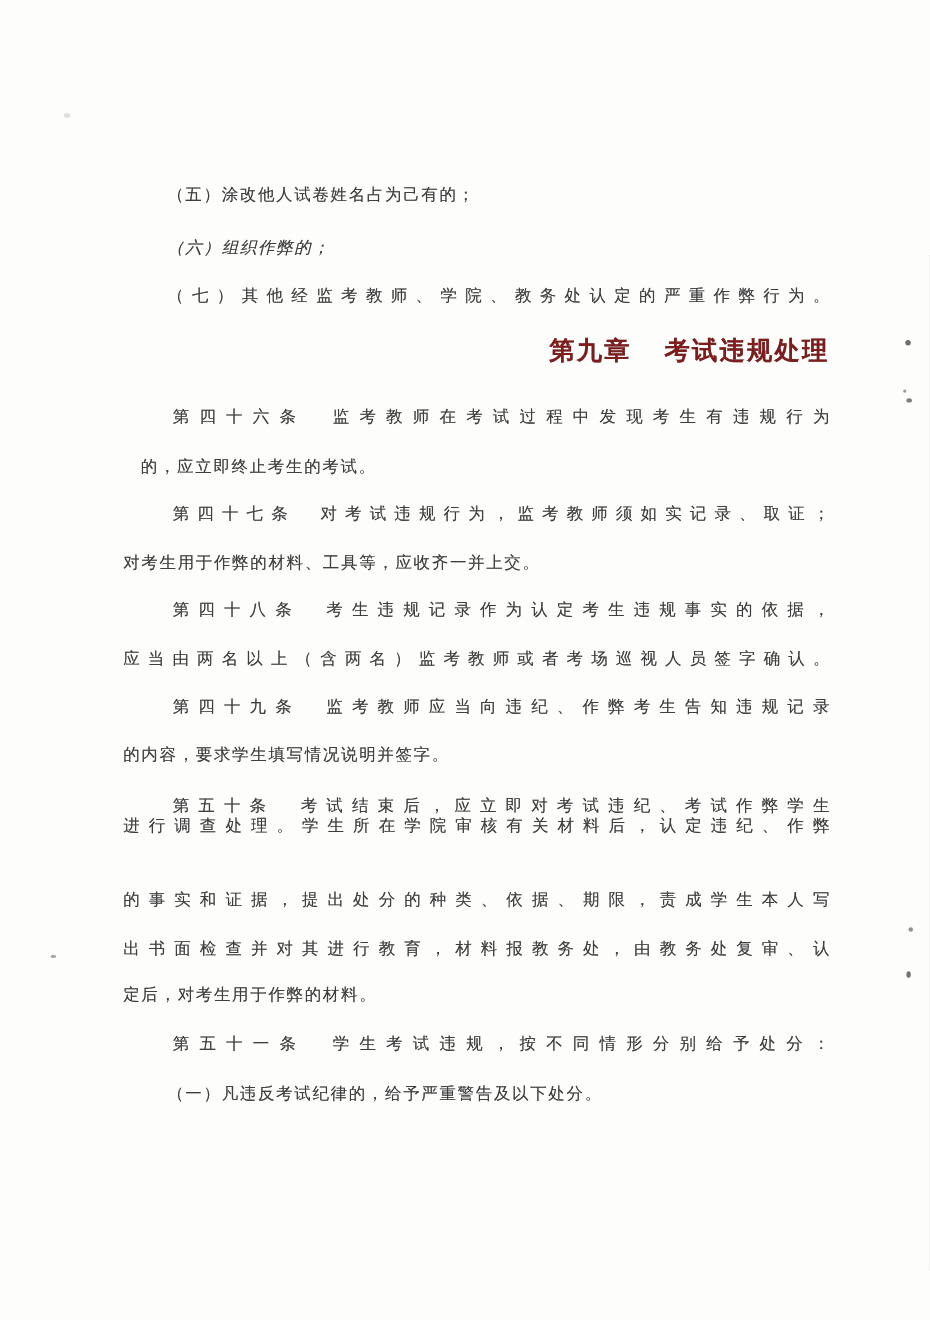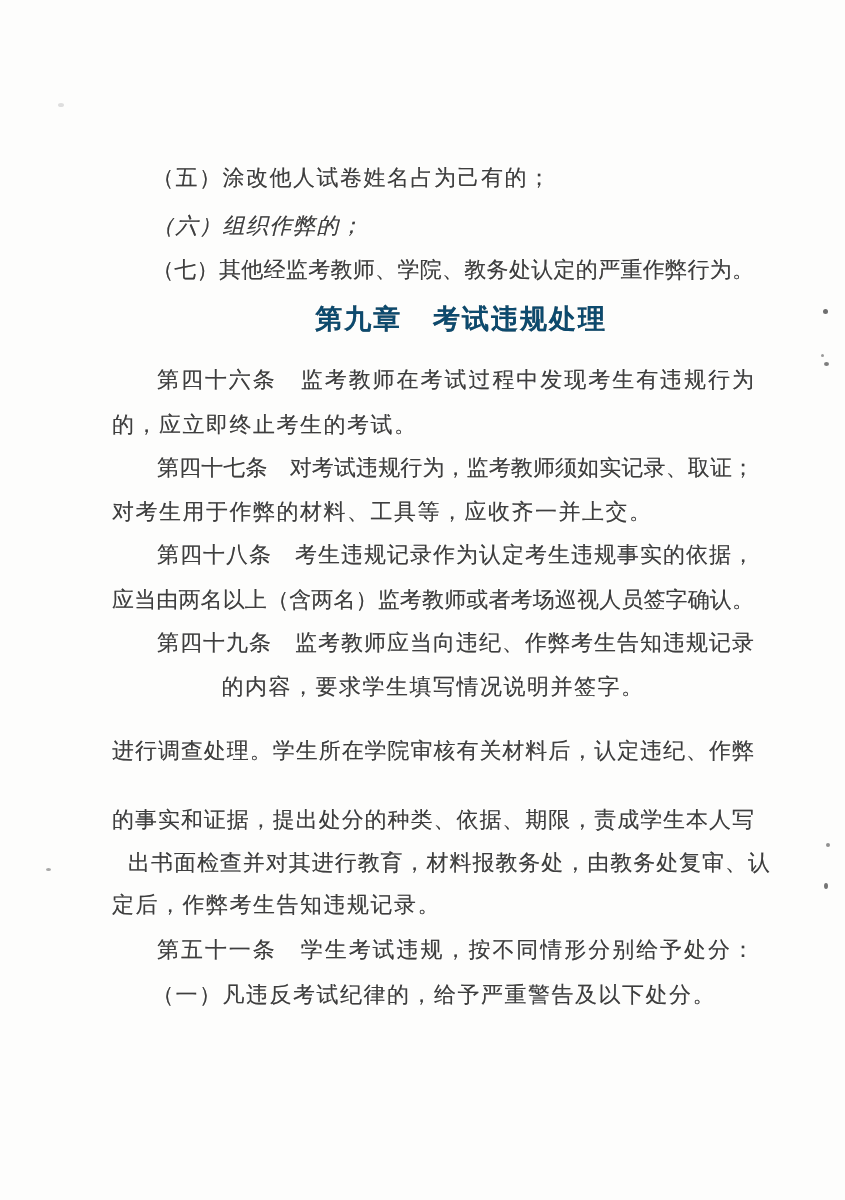--- a/index.html
+++ b/index.html
@@ -15,70 +15,70 @@
     background: #fdfdfc;
     overflow: hidden;
     font-family: "Liberation Serif", "DejaVu Serif", serif;
     color: #3e3e3e;
   }
   .line {
     position: absolute;
     left: 112px;
     width: 642px;
     box-sizing: border-box;
-    font-size: 22px;
+    font-size: 15px;
     line-height: 32px;
     letter-spacing: 1.5px;
     white-space: nowrap;
     color: #3e3e3e;
     text-shadow: 0 0 0.5px rgba(80, 80, 80, 0.55);
   }
   .indent { padding-left: 45px; }
   .indent-list { padding-left: 40px; }
   .fill {
     letter-spacing: 0;
     white-space: normal;
     text-align: justify;
     text-align-last: justify;
   }
   
   .y0  { top: 162px; }
   .y1  { top: 210px; font-style: italic; }
   .y2  { top: 254px; }
   .b0  { top: 364px; }
-  .b1  { top: 409px; }
+  .b1  { top: 409px; margin-left: 16px; }
   .b2  { top: 452px; }
   .b3  { top: 496px; }
   .b4  { top: 539px; }
   .b5  { top: 584px; }
   .b6  { top: 627px; font-family: Liberation Serif, serif; }
-  .b7  { top: 671px; text-align: center; }
+  .b7  { top: 671px; }
   .b8  { top: 717px; }
   .b9  { top: 735px; }
-  .b10 { top: 804px; }
-  .b11 { top: 847px; margin-left: 16px; }
+  .b10 { top: 804px; font-family: Liberation Mono, monospace; }
+  .b11 { top: 847px; }
   .b12 { top: 889px; }
   .b13 { top: 934px; }
   .b14 { top: 979px; }
   .b15 { top: 1027px; }
 
   .chapter {
     position: absolute;
     top: 301px;
     left: 112px;
     width: 642px;
     box-sizing: border-box;
     padding-left: 56px;
     margin: 0;
-    text-align: center;
-    font-size: 27px;
+    text-align: right;
+    font-size: 23px;
     font-weight: bold;
     line-height: 36px;
     letter-spacing: 2px;
-    color: #0c4a6e;
+    color: #7f1d1d;
     text-shadow: 0 0 0.5px rgba(60, 60, 60, 0.6);
   }
   .chapter .chap-no { margin-right: 22px; }
 
   
   .speck {
     position: absolute;
     border-radius: 50%;
   }
   .sp-a  { left: 823px; top: 309px; width: 5px; height: 5px; background: #6f6f6f; }
@@ -104,24 +104,25 @@
   </h2>
 
   <div class="line b0 indent fill">第四十六条　监考教师在考试过程中发现考生有违规行为</div>
   <div class="line b1">的，应立即终止考生的考试。</div>
   <div class="line b2 indent fill">第四十七条　对考试违规行为，监考教师须如实记录、取证；</div>
   <div class="line b3">对考生用于作弊的材料、工具等，应收齐一并上交。</div>
   <div class="line b4 indent fill">第四十八条　考生违规记录作为认定考生违规事实的依据，</div>
   <div class="line b5 fill">应当由两名以上（含两名）监考教师或者考场巡视人员签字确认。</div>
   <div class="line b6 indent fill">第四十九条　监考教师应当向违纪、作弊考生告知违规记录</div>
   <div class="line b7">的内容，要求学生填写情况说明并签字。</div>
+  <div class="line b8 indent fill">第五十条　考试结束后，应立即对考试违纪、考试作弊学生</div>
   <div class="line b9 fill">进行调查处理。学生所在学院审核有关材料后，认定违纪、作弊</div>
   <div class="line b10 fill">的事实和证据，提出处分的种类、依据、期限，责成学生本人写</div>
   <div class="line b11 fill">出书面检查并对其进行教育，材料报教务处，由教务处复审、认</div>
-  <div class="line b12">定后，作弊考生告知违规记录。</div>
+  <div class="line b12">定后，对考生用于作弊的材料。</div>
   <div class="line b13 indent fill">第五十一条　学生考试违规，按不同情形分别给予处分：</div>
   <div class="line b14 indent-list">（一）凡违反考试纪律的，给予严重警告及以下处分。</div>
 
   <div class="speck sp-a"></div>
   <div class="speck sp-b1"></div>
   <div class="speck sp-b2"></div>
   <div class="speck sp-c"></div>
   <div class="speck sp-d"></div>
   <div class="speck sp-e"></div>
   <div class="speck sp-f"></div>

